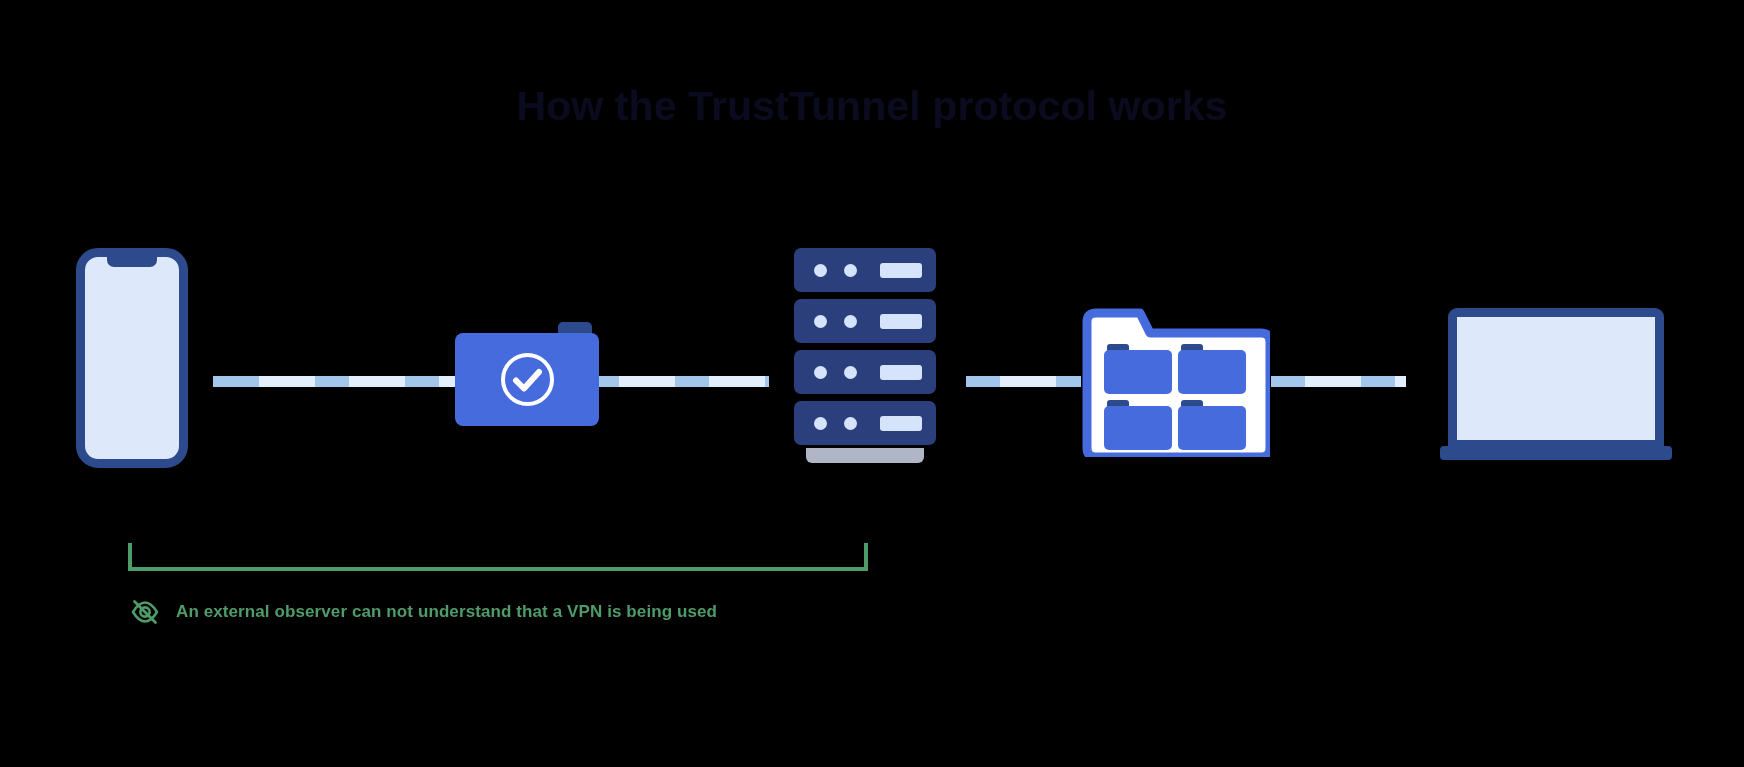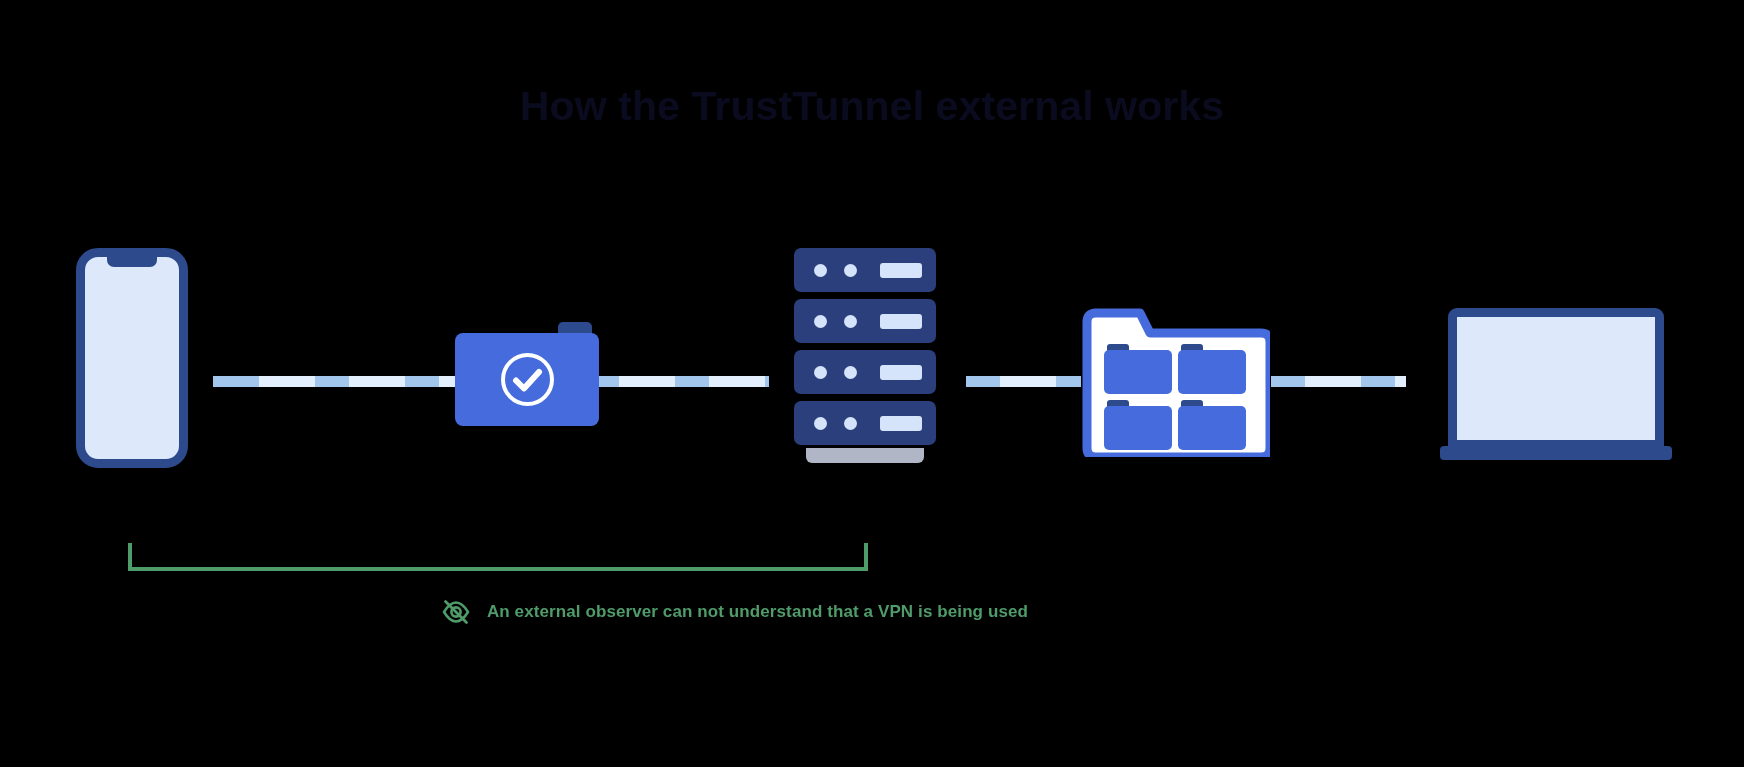--- a/index.html
+++ b/index.html
@@ -270,21 +270,20 @@
   #legend {
     position: absolute;
     left: 128px;
     top: 588px;
     width: 900px;
   }
   .legend-row {
     display: flex;
     align-items: center;
     height: 48px;
-    justify-content: flex-end;
   }
   .legend-icon {
     width: 34px;
     height: 34px;
     flex: 0 0 34px;
     display: flex;
     align-items: center;
     justify-content: center;
     margin-right: 14px;
   }
@@ -294,21 +293,21 @@
     color: #4f9b6a;
     white-space: nowrap;
     letter-spacing: 0.1px;
   }
 </style>
 </head>
 <body>
 
 <div id="stage">
 
-  <div id="diagram-title">How the TrustTunnel external works</div>
+  <div id="diagram-title">How the TrustTunnel protocol works</div>
 
   <div class="link" id="link-1">
     <div class="dashes"></div>
   </div>
   <div class="link" id="link-2">
     <div class="dashes"></div>
   </div>
   <div class="link" id="link-3">
     <div class="dashes"></div>
   </div>

